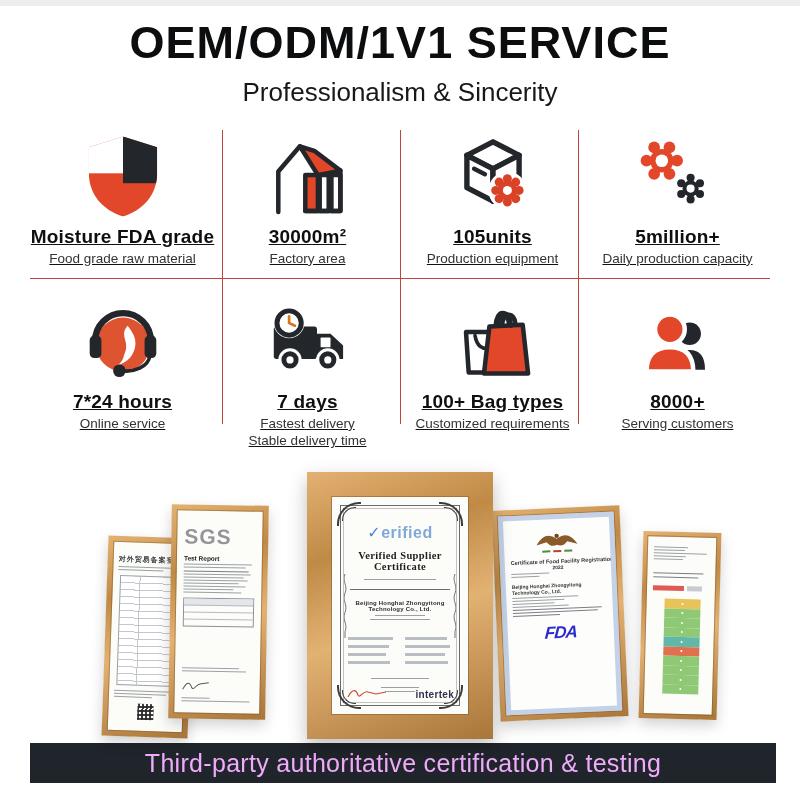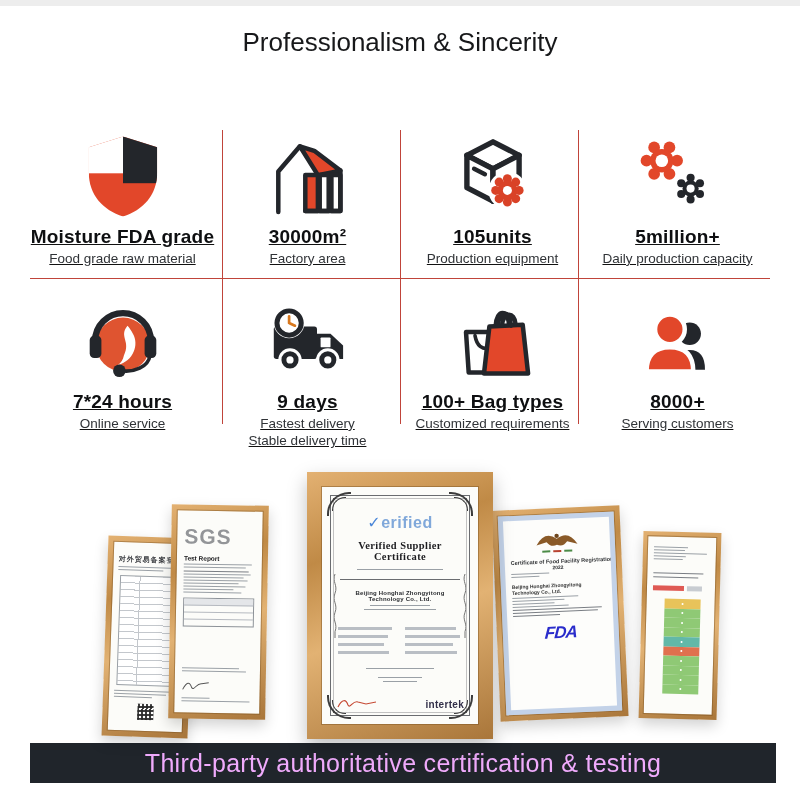--- a/index.html
+++ b/index.html
@@ -30,21 +30,21 @@
 
   
   .certs{position:absolute;top:450px;left:0;width:800px;height:300px;}
   .cert{position:absolute;box-sizing:border-box;
         background:linear-gradient(160deg,#e3b172 0%,#c08a46 28%,#e2b273 55%,#a9763a 100%);
         box-shadow:0 6px 14px rgba(0,0,0,.18);}
   .paper{position:relative;width:100%;height:100%;background:#fcfcf9;box-sizing:border-box;
          outline:1px solid rgba(120,80,30,.45);overflow:hidden;}
   .cert-trade{left:105px;top:87px;width:86px;height:200px;padding:6px;transform:rotate(2deg);z-index:1;}
   .cert-sgs{left:170px;top:55px;width:97px;height:214px;padding:6px;transform:rotate(1deg);z-index:2;}
-  .cert-verified{left:307px;top:22px;width:186px;height:267px;padding:15px;z-index:5;box-shadow:0 8px 18px rgba(0,0,0,.25);}
+  .cert-verified{left:307px;top:22px;width:186px;height:267px;padding:25px;z-index:5;box-shadow:0 8px 18px rgba(0,0,0,.25);}
   .cert-fda{left:496px;top:58px;width:128px;height:211px;padding:6px;transform:rotate(-2.5deg);z-index:3;}
   .cert-rating{left:641px;top:82px;width:78px;height:187px;padding:5px;transform:rotate(1.5deg);z-index:1;}
 
   
   .ln{display:block;height:1px;background:#9aa0a6;margin:3px 0 0;}
   .lines-center .ln{margin-left:auto;margin-right:auto;}
   .lines-tight .ln{margin-top:2px;}
   .lines-dark .ln{background:#7a7e84;}
 
   
@@ -118,20 +118,21 @@
   .footer-bar{position:absolute;top:743px;left:30px;right:24px;height:40px;background:#20252b;
       display:flex;align-items:center;justify-content:center;}
   .footer-text{color:#f0abfc;font-size:25px;font-weight:400;letter-spacing:.3px;}
 </style>
 </head>
 <body>
 
 <div class="top-strip"></div>
 
 <header>
+  <h1 class="main-title">OEM/ODM/1V1 SERVICE</h1>
   <div class="sub-title">Professionalism &amp; Sincerity</div>
 </header>
 
 <section class="features">
   <div class="grid">
 
     <div class="cell">
       <svg viewBox="0 0 100 100">
         <defs>
             <clipPath id="shieldClip">
@@ -237,21 +238,21 @@
         <circle cx="30" cy="71" r="13" fill="#fff"></circle>
           <circle cx="72" cy="71" r="13" fill="#fff"></circle>
         <circle cx="30" cy="71" r="9.5" fill="#23262b"></circle>
           <circle cx="30" cy="71" r="4" fill="#fff"></circle>
         <circle cx="72" cy="71" r="9.5" fill="#23262b"></circle>
           <circle cx="72" cy="71" r="4" fill="#fff"></circle>
         <circle cx="29" cy="30" r="17" fill="#fff"></circle>
         <circle cx="29" cy="30" r="13.5" fill="#fff" stroke="#23262b" stroke-width="5.5"></circle>
         <path d="M29 30 L29 22.5 M29 30 L35.5 33" stroke="#d8781e" stroke-width="3" stroke-linecap="round"></path>
       </svg>
-      <div class="f-title">9 days</div>
+      <div class="f-title">7 days</div>
       <div class="f-sub">Fastest delivery</div>
       <div class="f-sub" style="margin-top:1px;">Stable delivery time</div>
     </div>
 
     <div class="cell row2">
       <svg viewBox="0 0 100 100">
         <path d="M20 40 H52 L55 85 H23 Z" fill="#fff" stroke="#23262b" stroke-width="5" stroke-linejoin="round"></path>
         <path d="M30 44 Q33 61 47 58" fill="none" stroke="#23262b" stroke-width="4" stroke-linecap="round"></path>
         <path d="M53 33 C54 14 67 14 68 33" fill="none" stroke="#23262b" stroke-width="5" stroke-linecap="round"></path>
         <path d="M46 34 L83 32 L89 86 L40 86 Z" fill="#e2472a" stroke="#23262b" stroke-width="5" stroke-linejoin="round"></path>

